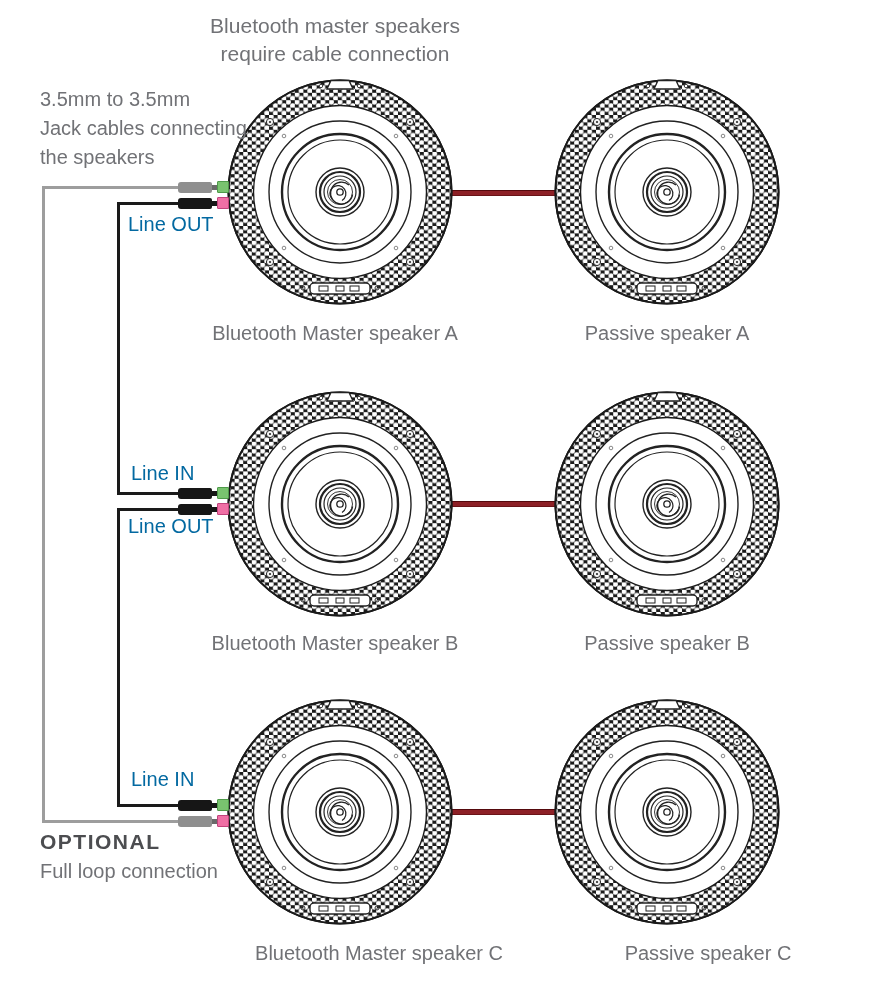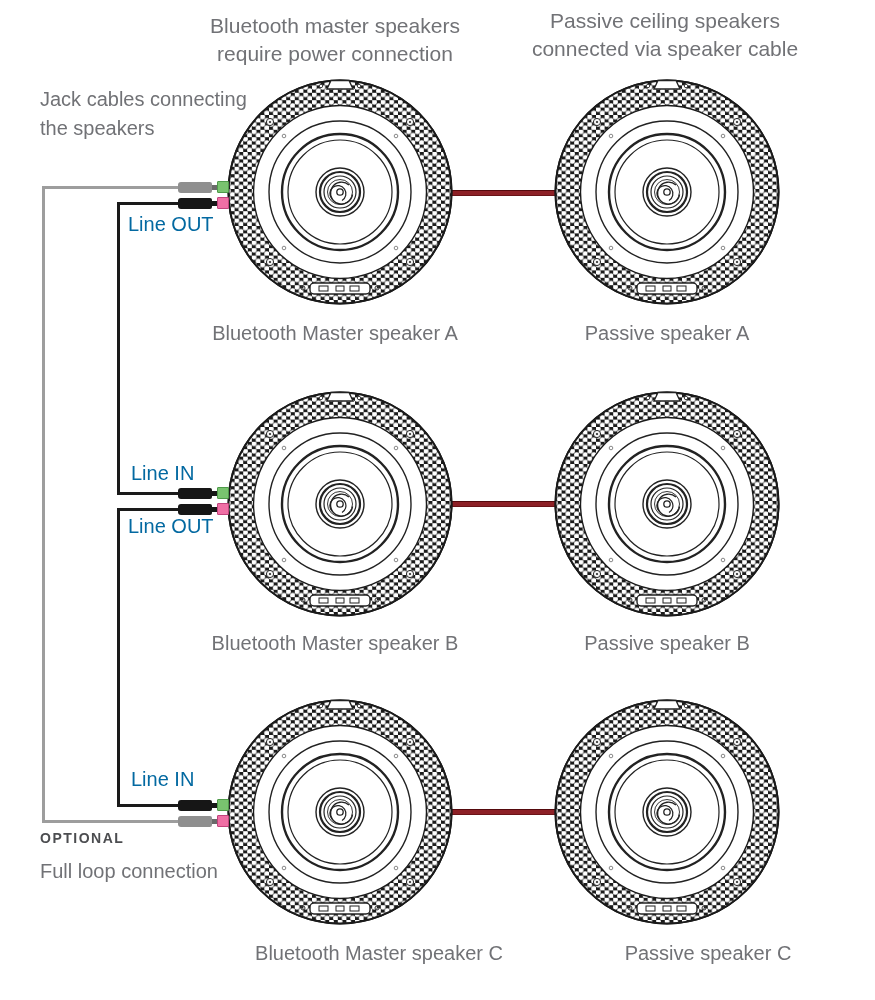--- a/index.html
+++ b/index.html
@@ -7,21 +7,21 @@
     position:relative;width:800px;height:1000px;background:#ffffff;
     font-family:"Liberation Sans", sans-serif;overflow:hidden;
   }
   .txt{position:absolute;color:var(--text-gray,#717276);z-index:6;}
   .hdr{font-size:21px;line-height:28px;text-align:center;transform:translateX(-50%);white-space:nowrap;}
   .hdr span{display:block;}
   .note{font-size:20px;line-height:29px;}
   .note span{display:block;}
   .portlabel{font-size:20px;color:#0369a1;white-space:nowrap;}
   .cap{font-size:20px;transform:translateX(-50%);text-align:center;white-space:nowrap;}
-  .opt-title{font-size:14px;font-weight:bold;color:#4c4d50;letter-spacing:1.5px;}
+  .opt-title{font-size:21px;font-weight:bold;color:#4c4d50;letter-spacing:1.5px;}
   .opt-sub{font-size:20px;}
   .wire{position:absolute;z-index:3;}
   .wire.black{background:var(--jack-cable-black,#1a1a1a);}
   .wire.gray{background:var(--loop-cable-gray,#9d9d9d);}
   .red-cable{
     position:absolute;height:4px;z-index:1;
     background:var(--speaker-cable-red,#8d2026);
     border-top:1px solid #55090d;border-bottom:1px solid #6b1317;
   }
   .speaker{position:absolute;width:228px;height:228px;z-index:2;}
@@ -89,28 +89,25 @@
         <rect x="110" y="208" width="8" height="5" fill="#ffffff" stroke="#222222" stroke-width="1"></rect>
         <rect x="124" y="208" width="9" height="5" fill="#ffffff" stroke="#222222" stroke-width="1"></rect>
         <circle cx="77" cy="210" r="2" fill="none" stroke="#333333" stroke-width="1"></circle>
         <circle cx="151" cy="210" r="2" fill="none" stroke="#333333" stroke-width="1"></circle>
       </g>
     </defs>
   </svg>
 
   <div class="txt hdr" style="left:335px;top:12px;">
     <span>Bluetooth master speakers</span>
-    <span>require power connection</span>
-  </div>
-  <div class="txt hdr" style="left:665px;top:7px;">
-    <span>Passive ceiling speakers</span>
-    <span>connected via speaker cable</span>
+    <span>require cable connection</span>
   </div>
 
   <div class="txt note" style="left:40px;top:85px;">
+    <span>3.5mm to 3.5mm</span>
     <span>Jack cables connecting</span>
     <span>the speakers</span>
   </div>
 
   <div class="red-cable" style="left:452px;top:190px;width:104px;"></div>
   <div class="red-cable" style="left:452px;top:501px;width:104px;"></div>
   <div class="red-cable" style="left:452px;top:809px;width:104px;"></div>
 
   <div class="wire gray" style="left:42px;top:186px;width:138px;height:3px;"></div>
   <div class="wire gray" style="left:42px;top:186px;width:3px;height:637px;"></div>

